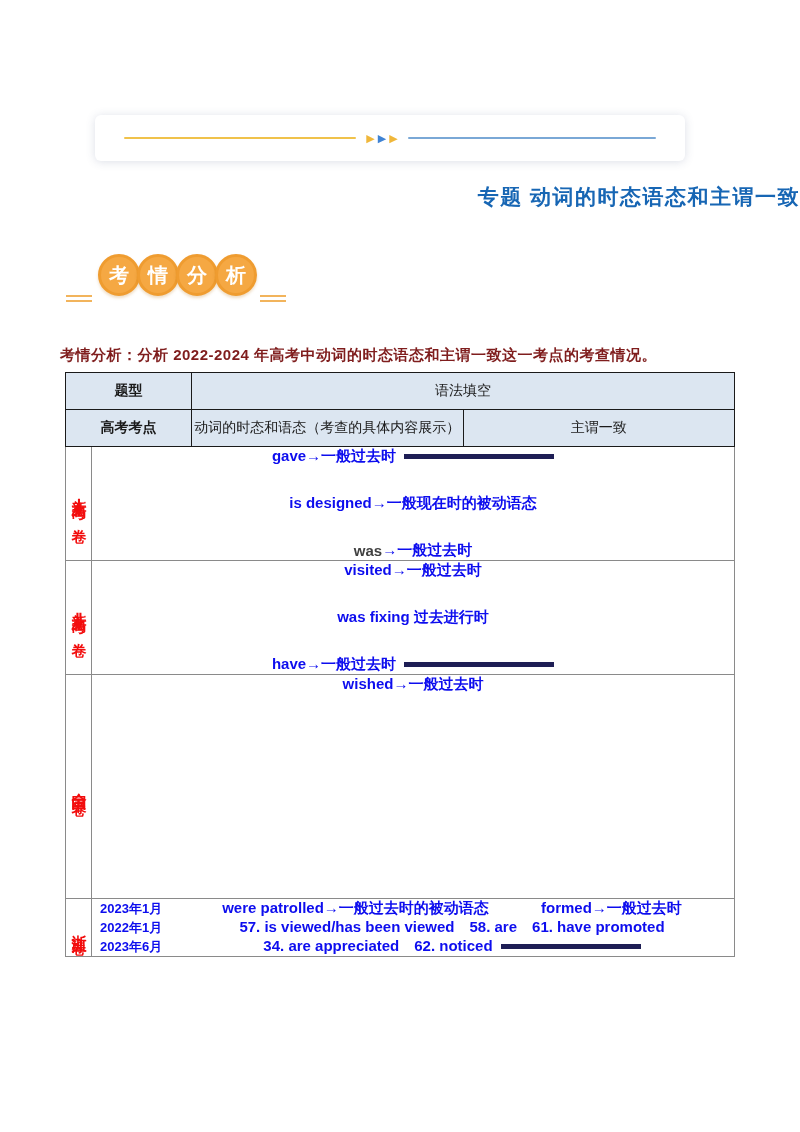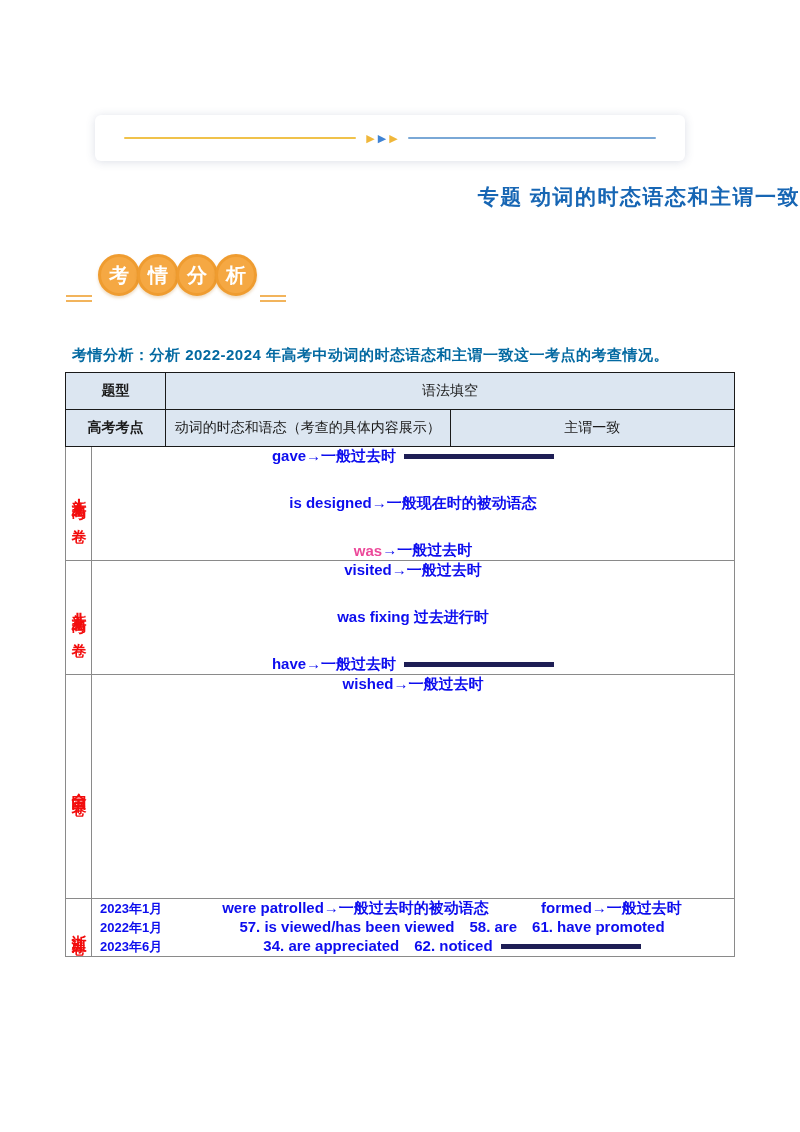--- a/index.html
+++ b/index.html
@@ -50,37 +50,37 @@
   }
   .badge-dash {
     width: 26px; height: 7px; align-self: flex-end; margin-bottom: 2px;
     border-top: 2px solid #f2b45c; border-bottom: 2px solid #f2b45c;
   }
   .badge-dash.left  { margin-right: 6px; }
   .badge-dash.right { margin-left: 6px; }
 
   
   .analysis-note {
-    position: absolute; left: 72px; top: 346px; width: 670px;
-    color: #0369a1; font-weight: bold; font-size: 15px;
+    position: absolute; left: 60px; top: 346px; width: 670px;
+    color: #7f1d1d; font-weight: bold; font-size: 15px;
     letter-spacing: 0.5px; white-space: nowrap;
   }
 
   
   .exam-table {
     position: absolute; left: 65px; top: 372px; width: 670px;
     border-collapse: collapse; table-layout: fixed;
   }
   .exam-table td {
     background: #dce6f1;
     border: 1.5px solid #1a1a1a;
     height: 37px; text-align: center; vertical-align: middle;
     font-size: 14px; color: #1a1a1a;
   }
-  .exam-table td.lbl { font-weight: bold; width: 100px; }
+  .exam-table td.lbl { font-weight: bold; width: 126px; }
   .exam-table td.extra { width: 95px; }
 
   
   .answers { position: absolute; left: 65px; top: 447px; width: 670px;
     border: 1px solid #8a8a8a; border-top: none; }
   .agroup { display: flex; border-bottom: 1px solid #8a8a8a; }
   .agroup:last-child { border-bottom: none; }
   .acol-label {
     width: 26px; border-right: 1px solid #8a8a8a;
     display: flex; align-items: center; justify-content: center;
@@ -92,21 +92,21 @@
   }
   .acol-content {
     flex: 1; display: flex; flex-direction: column;
     justify-content: space-between; align-items: center;
   }
   .ans-line {
     color: #0d0dee; font-weight: bold; font-size: 15px;
     white-space: pre-wrap; text-align: center;
     display: flex; align-items: center;
   }
-  .ans-line .red-word { color: #ec4899; }
+  .ans-line .red-word { color: #404040; }
   .blank-bar {
     display: inline-block; height: 5px; background: #1e1e55;
     margin-left: 8px; vertical-align: middle;
   }
   .bar-150 { width: 150px; }
   .bar-140 { width: 140px; }
 
   .g1 { height: 114px; }
   .g2 { height: 114px; }
   .g3 { height: 224px; }

